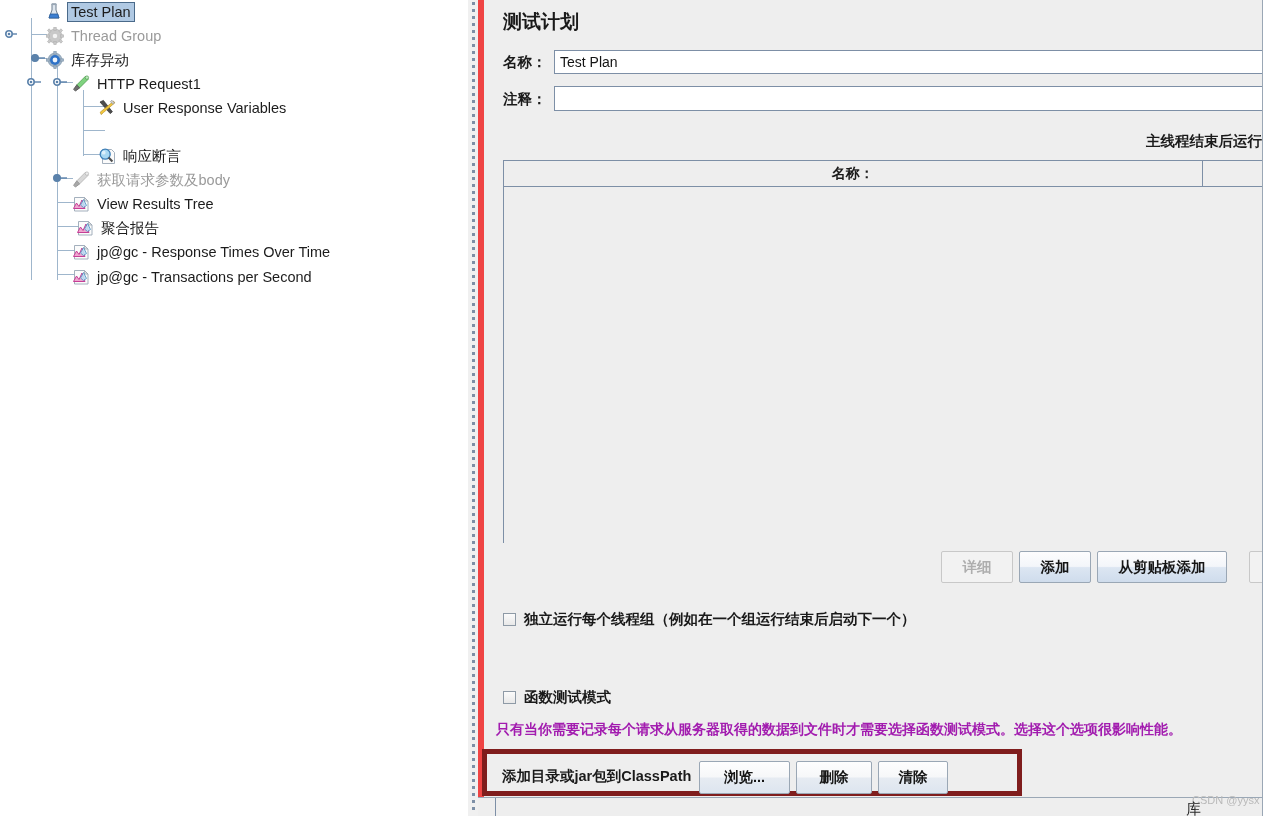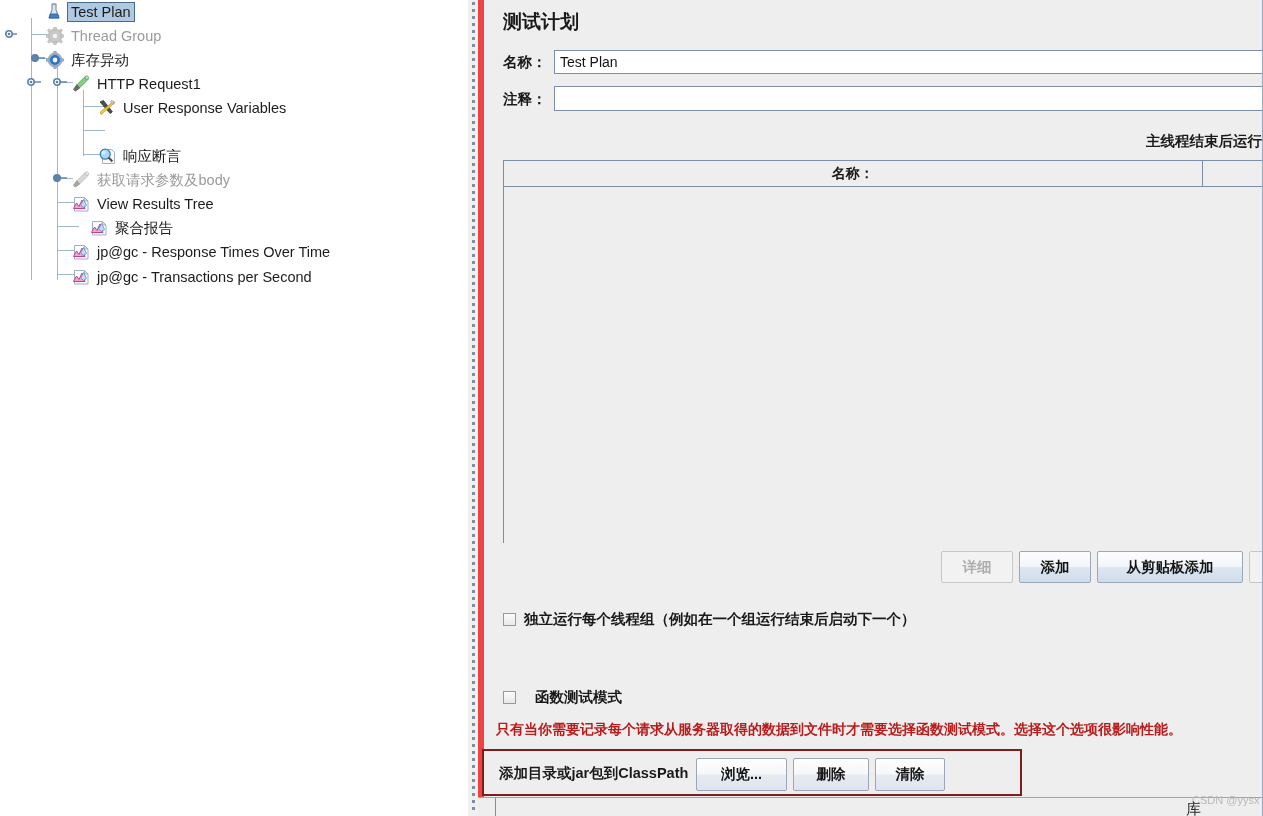--- a/index.html
+++ b/index.html
@@ -200,31 +200,31 @@
     border-width: 0 1.6px 1.6px 0;
     transform: rotate(40deg);
   }
   .cb-label { font-weight: bold; }
 
   #hint-text {
     position: absolute;
     left: 496px; top: 721px;
     font-size: 14px;
     font-weight: bold;
-    color: #b91c1c;
+    color: #a21caf;
     white-space: nowrap;
   }
 
   
   #classpath-group {
     position: absolute;
     left: 482px; top: 749px;
     width: 540px; height: 47px;
     box-sizing: border-box;
-    border: 2px solid #7f1d1d;
+    border: 5px solid #7f1d1d;
     background: #eeeeee;
   }
   #classpath-label {
     position: absolute;
     left: 15px; top: 13px;
     font-size: 14.5px;
     font-weight: bold;
     color: #1a1a1a;
     white-space: nowrap;
   }
@@ -418,21 +418,21 @@
         <svg width="20" height="20" viewBox="0 0 20 20">
           <path d="M3.5 3.5 h10 l3.5 3.5 v10 h-13.5 z" fill="#fbfbfb" stroke="#9aa7b5" stroke-width="0.9"></path>
           <path d="M13.5 3.5 v3.5 h3.5 z" fill="#e2e2e2" stroke="#9aa7b5" stroke-width="0.8"></path>
           <path d="M2.5 14.5 L5.5 9 L8 12.5 L11 6 L14 14.5 Z" fill="#f0a6d0" stroke="#c53f96" stroke-width="1"></path>
           <path d="M9.5 11 L12.5 5.5 L15.5 11.5 L12.5 13.5 Z" fill="#bfe0f5" stroke="#4f8fc0" stroke-width="0.9" opacity="0.9"></path>
         </svg>
       </span>
       <span class="tree-label">View Results Tree</span>
     </div>
 
-    <div class="tree-row" style="left:89px; top:216px;text-align:center;">
+    <div class="tree-row" style="left:75px; top:216px;text-align:center;">
       <span class="tree-icon">
         <svg width="20" height="20" viewBox="0 0 20 20">
           <path d="M3.5 3.5 h10 l3.5 3.5 v10 h-13.5 z" fill="#fbfbfb" stroke="#9aa7b5" stroke-width="0.9"></path>
           <path d="M13.5 3.5 v3.5 h3.5 z" fill="#e2e2e2" stroke="#9aa7b5" stroke-width="0.8"></path>
           <path d="M2.5 14.5 L5.5 9 L8 12.5 L11 6 L14 14.5 Z" fill="#f0a6d0" stroke="#c53f96" stroke-width="1"></path>
           <path d="M9.5 11 L12.5 5.5 L15.5 11.5 L12.5 13.5 Z" fill="#bfe0f5" stroke="#4f8fc0" stroke-width="0.9" opacity="0.9"></path>
         </svg>
       </span>
       <span class="tree-label">聚合报告</span>
     </div>
@@ -481,30 +481,30 @@
     <div id="var-table">
       <div class="thead">
         <div class="th c0">名称：</div>
         <div class="th c1"></div>
       </div>
       <div class="tbody"></div>
     </div>
 
     <div class="btn disabled" style="left:457px; top:551px; width:72px;">详细</div>
     <div class="btn" style="left:535px; top:551px; width:72px;">添加</div>
-    <div class="btn" style="left:613px; top:551px; width:146px;">从剪贴板添加</div>
+    <div class="btn" style="left:613px; top:551px; width:130px;">从剪贴板添加</div>
     <div class="btn disabled" style="left:765px; top:551px; width:72px;">删除</div>
 
     <div class="cb-row" style="left:19px; top:610px;">
       <span class="cb-box"></span>
       <span class="cb-label">独立运行每个线程组（例如在一个组运行结束后启动下一个）</span>
     </div>
 
 
-    <div class="cb-row" style="left:19px; top:688px;gap:11px;">
+    <div class="cb-row" style="left:19px; top:688px;">
       <span class="cb-box"></span>
       <span class="cb-label">函数测试模式</span>
     </div>
   </div>
 
   <div id="hint-text">只有当你需要记录每个请求从服务器取得的数据到文件时才需要选择函数测试模式。选择这个选项很影响性能。</div>
 
   <div id="classpath-group">
     <span id="classpath-label">添加目录或jar包到ClassPath</span>
     <div class="btn plain" style="left:212px; top:7px; width:91px; height:33px;">浏览...</div>

